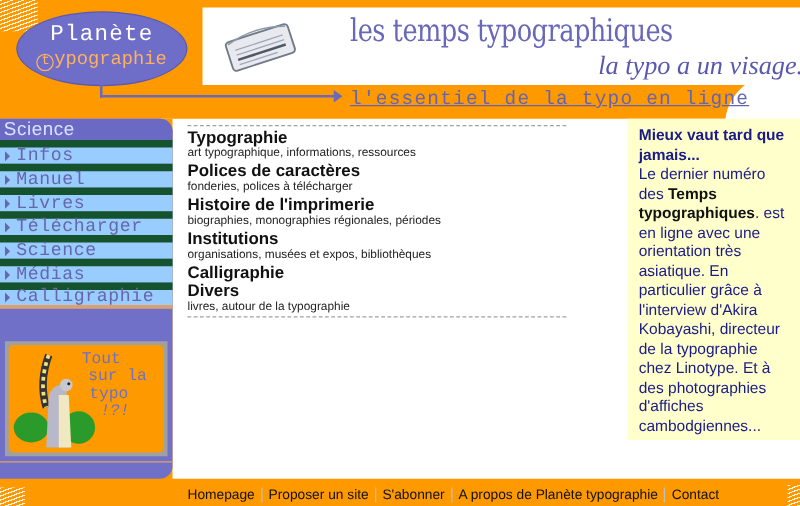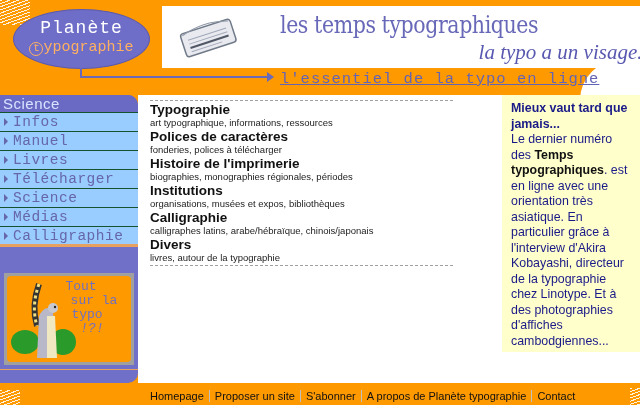--- a/index.html
+++ b/index.html
@@ -40,21 +40,21 @@
     border-top: 5px solid transparent; border-bottom: 5px solid transparent; }
   .tag-arrow::before { content: ""; position: absolute; left: 0; top: -8px; width: 2px; height: 10px; background: #6a6ab8; }
   .tagline { position: absolute; left: 280px; top: 70px; font-family: "Liberation Mono", monospace; font-size: 15.5px;
     color: #6464b4; letter-spacing: 1px; white-space: nowrap; text-decoration: underline; }
 
   
   .sidebar { position: absolute; left: 0; top: 95px; width: 138px; height: 288px; background: #7070c8;
     border-top-right-radius: 10px; border-bottom-right-radius: 10px; }
   .sidebar-head { height: 17px; background: #6a6ac4; color: #d8e4ff; font-family: "Liberation Sans", sans-serif;
     font-size: 15px; padding-left: 3px; line-height: 17px; letter-spacing: 0.5px; border-top-right-radius: 10px; }
-  .nav-item { height: 19px; background: #99ccff; border-top: 1px solid #14532d; display: flex; align-items: center;
+  .nav-item { height: 19px; background: #99ccff; border-top: 6px solid #14532d; display: flex; align-items: center;
     padding-left: 4px; font-family: "Liberation Mono", monospace; font-size: 14.5px; color: #6666aa; letter-spacing: 0.5px; cursor: pointer; }
   .nav-item:last-of-type { border-bottom: 1px solid #e8a060; }
   .nav-arrow { display: inline-block; width: 0; height: 0; border-left: 4px solid #6666aa; border-top: 4px solid transparent;
     border-bottom: 4px solid transparent; margin-right: 5px; }
   .nav-list { border-bottom: 2px solid #e8a060; }
   .promo { position: absolute; left: 4px; top: 178px; width: 130px; height: 92px; background: #a0a0a0; padding: 3px; }
   .promo-inner { width: 100%; height: 100%; background: #ff9900; position: relative; border-radius: 4px; }
   .promo-text { position: absolute; left: 48px; top: 4px; width: 78px; text-align: center; font-family: "Liberation Mono", monospace;
     font-size: 13px; color: #7070c0; line-height: 14px; }
   .promo-text .l3 { display: block; margin-right: 14px; }
@@ -182,21 +182,20 @@
   <div class="cat">
     <div class="cat-title">Histoire de l'imprimerie</div>
     <div class="cat-desc">biographies, monographies régionales, périodes</div>
   </div>
   <div class="cat">
     <div class="cat-title">Institutions</div>
     <div class="cat-desc">organisations, musées et expos, bibliothèques</div>
   </div>
   <div class="cat">
     <div class="cat-title">Calligraphie</div>
-    <div class="cat-desc">calligraphes latins, arabe/hébraïque, chinois/japonais</div>
   </div>
   <div class="cat">
     <div class="cat-title">Divers</div>
     <div class="cat-desc">livres, autour de la typographie</div>
   </div>
   <div class="main-rule-bottom"></div>
 </div>
 
 <div class="news">
   <p>

